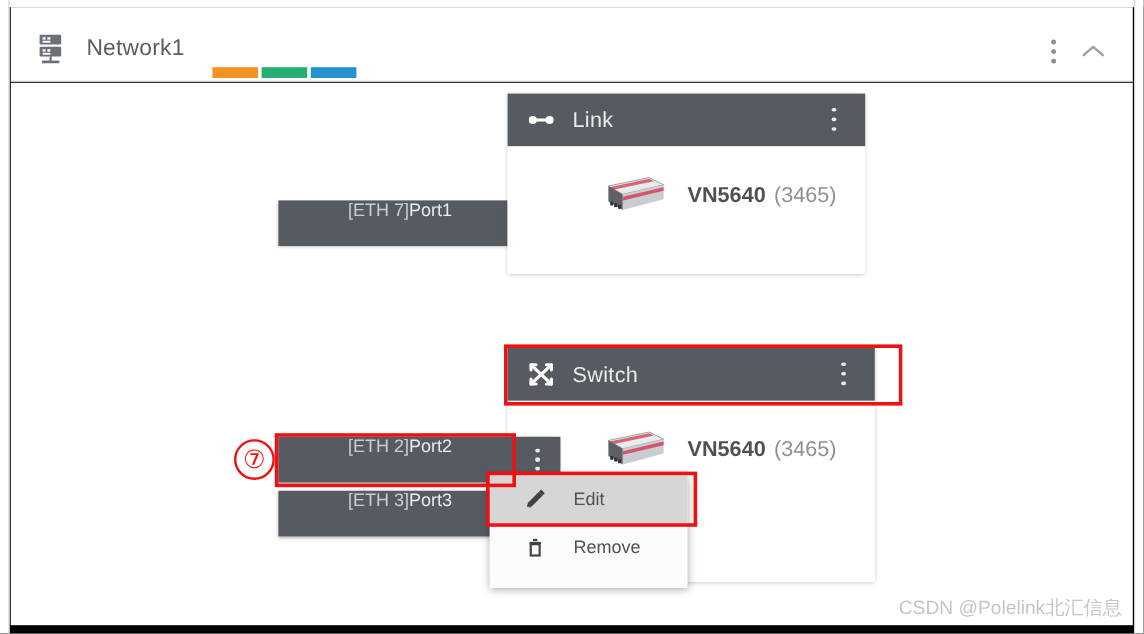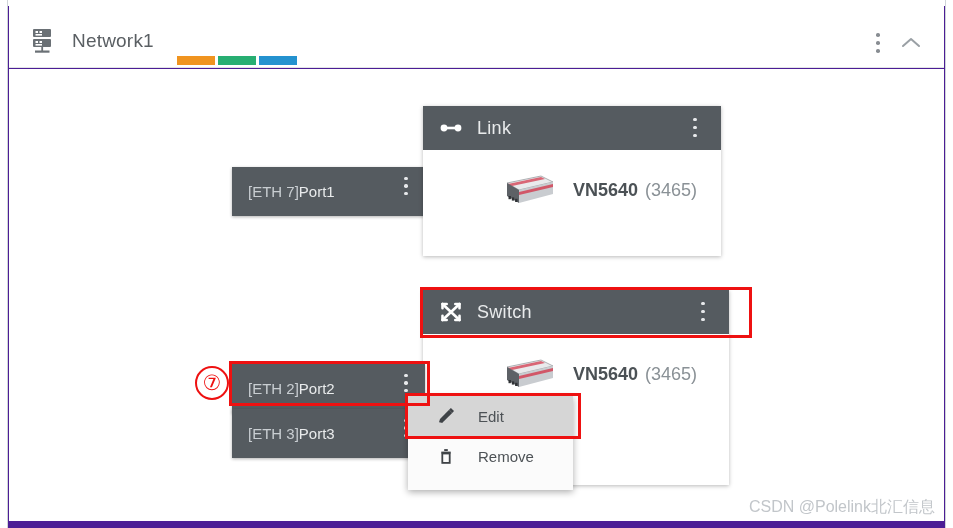--- a/index.html
+++ b/index.html
@@ -6,21 +6,21 @@
   body{
     width:953px;height:528px;
     background:#ffffff;
     font-family:"Liberation Sans", sans-serif;
     overflow:hidden;
   }
   #app{
     position:relative;
     width:953px;height:528px;
     box-sizing:border-box;
-    background:#4c1d95;
+    background:#000000;
     overflow:hidden;
   }
   
   .frame-left{position:absolute;left:0;top:0;width:8px;height:528px;background:#ffffff;border-right:1px solid #cfd4d8;box-sizing:border-box;}
   .frame-right{position:absolute;right:0;top:0;width:8px;height:528px;background:#ffffff;border-left:1px solid #cfd4d8;box-sizing:border-box;}
   .frame-top{position:absolute;left:0;top:0;width:953px;height:6px;background:#ffffff;}
 
   
   .header{
     position:absolute;left:9px;top:6px;width:935px;height:62px;
@@ -86,24 +86,24 @@
   .dev-row{
     display:flex;align-items:center;padding-left:26px;padding-top:22px;
   }
   .dev-icon{width:58px;height:36px;flex:0 0 auto;}
   .dev-name{margin-left:18px;font-size:18px;color:#4b5155;font-weight:bold;}
   .dev-id{margin-left:7px;font-size:18px;color:#8a9196;font-weight:normal;}
 
   
   .port{
     position:absolute;
-    width:193px;height:49px;
+    width:193px;height:38px;
     background:#555b60;
     box-shadow:0 1px 3px rgba(0,0,0,.3);
-    display:flex;align-items:center;
+    display:flex;padding-left:42px;
   }
   .port .p-eth{margin-left:16px;font-size:15px;color:#c9ced2;}
   .port .p-name{font-size:15px;color:#e9ebec;}
   .port .p-kebab{position:absolute;right:12px;top:10px;width:14px;height:18px;}
 
   
   .ctx{
     position:absolute;left:408px;top:396px;width:165px;height:94px;
     background:#fbfbfb;
     box-shadow:0 2px 7px rgba(0,0,0,.33);
@@ -188,21 +188,21 @@
       <span class="p-name">Port1</span>
       <span class="p-kebab">
         <span class="dots light">
             <i></i>
             <i></i>
             <i></i>
           </span>
       </span>
     </div>
 
-    <div class="panel" style="left:414px;top:37px;width:298px;height:150px;">
+    <div class="panel" style="left:414px;top:9px;width:298px;height:150px;">
       <div class="panel-head">
         <span class="ph-icon">
           <svg viewBox="0 0 24 24" width="24" height="24">
             <circle cx="5" cy="12" r="3.4" fill="#ffffff"></circle>
             <circle cx="19" cy="12" r="3.4" fill="#ffffff"></circle>
             <rect x="6" y="10.7" width="12" height="2.6" fill="#ffffff"></rect>
           </svg>
         </span>
         <span class="ph-title">Link</span>
         <span class="ph-kebab">

